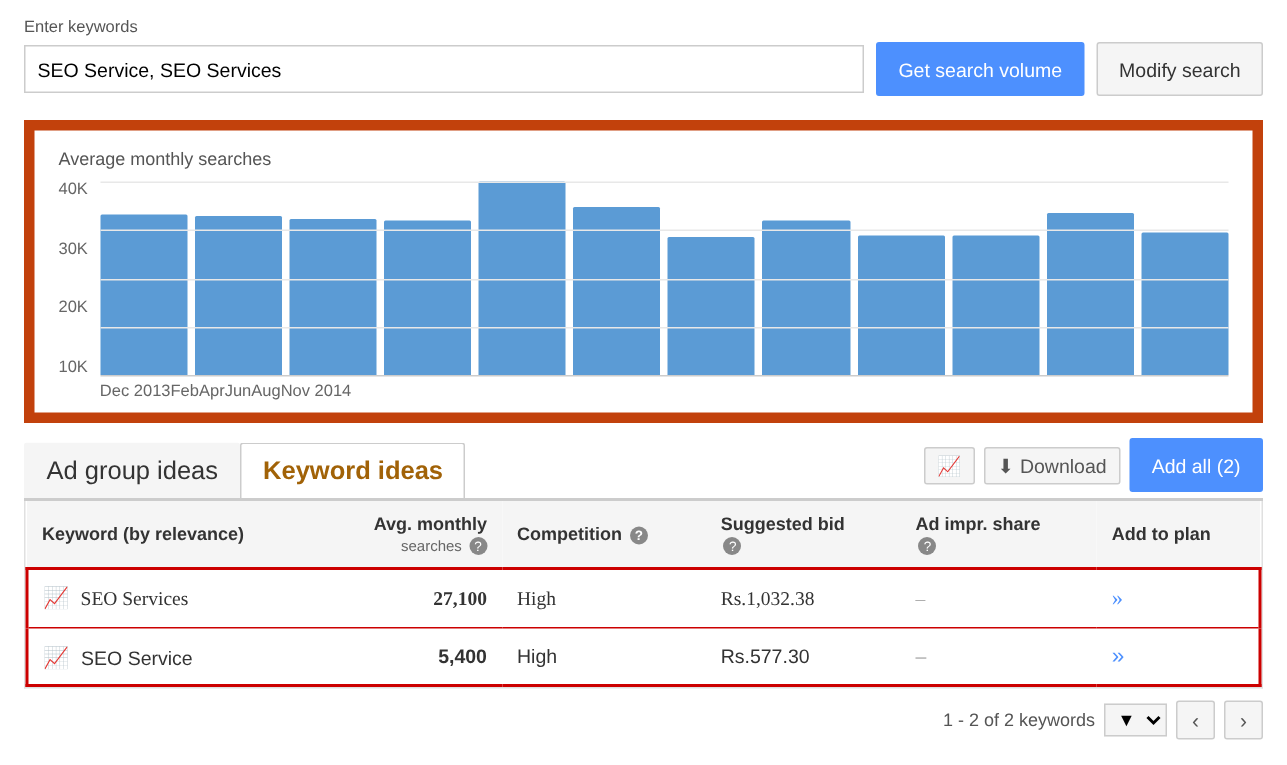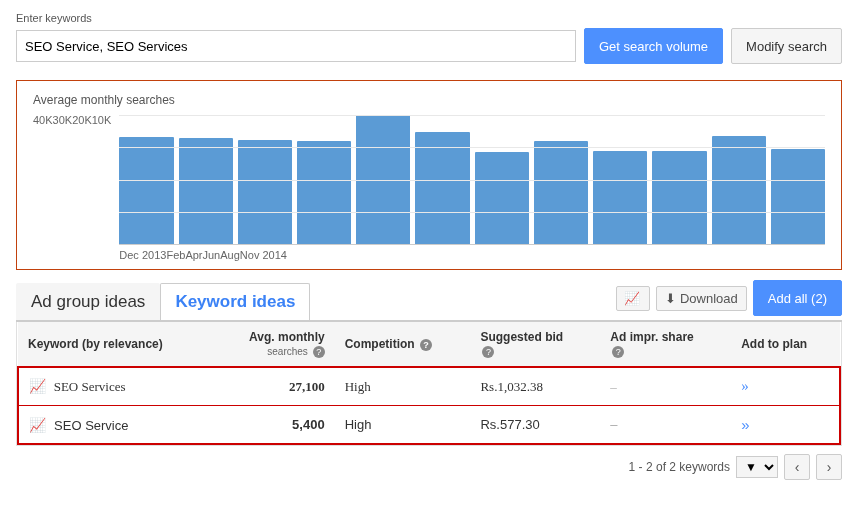--- a/index.html
+++ b/index.html
@@ -46,21 +46,21 @@
     }
     .btn-blue {
       background: #4d90fe;
       border-color: #4d90fe;
       color: #fff;
     }
 
     
     .chart-section {
       margin: 8px 16px;
-      border: 1px solid #c2410c;
+      border: 7px solid #c2410c;
       padding: 12px 16px 8px 16px;
       background: #fff;
     }
     .chart-title {
       font-size: 12px;
       color: #555;
       margin-bottom: 8px;
     }
     .chart-y-label {
       font-size: 11px;
@@ -98,21 +98,21 @@
       margin-bottom: -2px;
       background: #f5f5f5;
       color: #333;
       border-radius: 2px 2px 0 0;
     }
     .tab.active {
       background: #fff;
       border-color: #ccc;
       border-bottom-color: #fff;
       font-weight: bold;
-      color: #3b82f6;
+      color: #a16207;
     }
     .tab-spacer { flex: 1; }
     .tab-actions {
       display: flex;
       align-items: center;
       gap: 6px;
       padding-bottom: 4px;
     }
     .icon-btn {
       border: 1px solid #ccc;
@@ -222,21 +222,21 @@
     <input class="keyword-input" type="text" value="SEO Service, SEO Services" style="">
     <button class="btn btn-blue">Get search volume</button>
     <button class="btn">Modify search</button>
   </div>
 </div>
 
 <div class="chart-section">
   <div class="chart-title">Average monthly searches</div>
   <div style="display:flex; align-items: flex-start;">
 
-    <div style="display:flex; flex-direction:row; justify-content:space-between; height:130px; margin-right:8px; text-align:right; padding-top:0;">
+    <div style="display:flex; flex-direction:column; justify-content:space-between; height:130px; margin-right:8px; text-align:right; padding-top:0;">
       <span class="chart-y-label">40K</span>
       <span class="chart-y-label">30K</span>
       <span class="chart-y-label">20K</span>
       <span class="chart-y-label">10K</span>
     </div>
 
     <div style="flex:1; position:relative;">
       <div style="height:130px; display:flex; align-items:flex-end; gap:5px; border-bottom:1px solid #ccc; position:relative;">
 
         <div style="position:absolute;top:0;left:0;right:0;bottom:0;pointer-events:none;">

